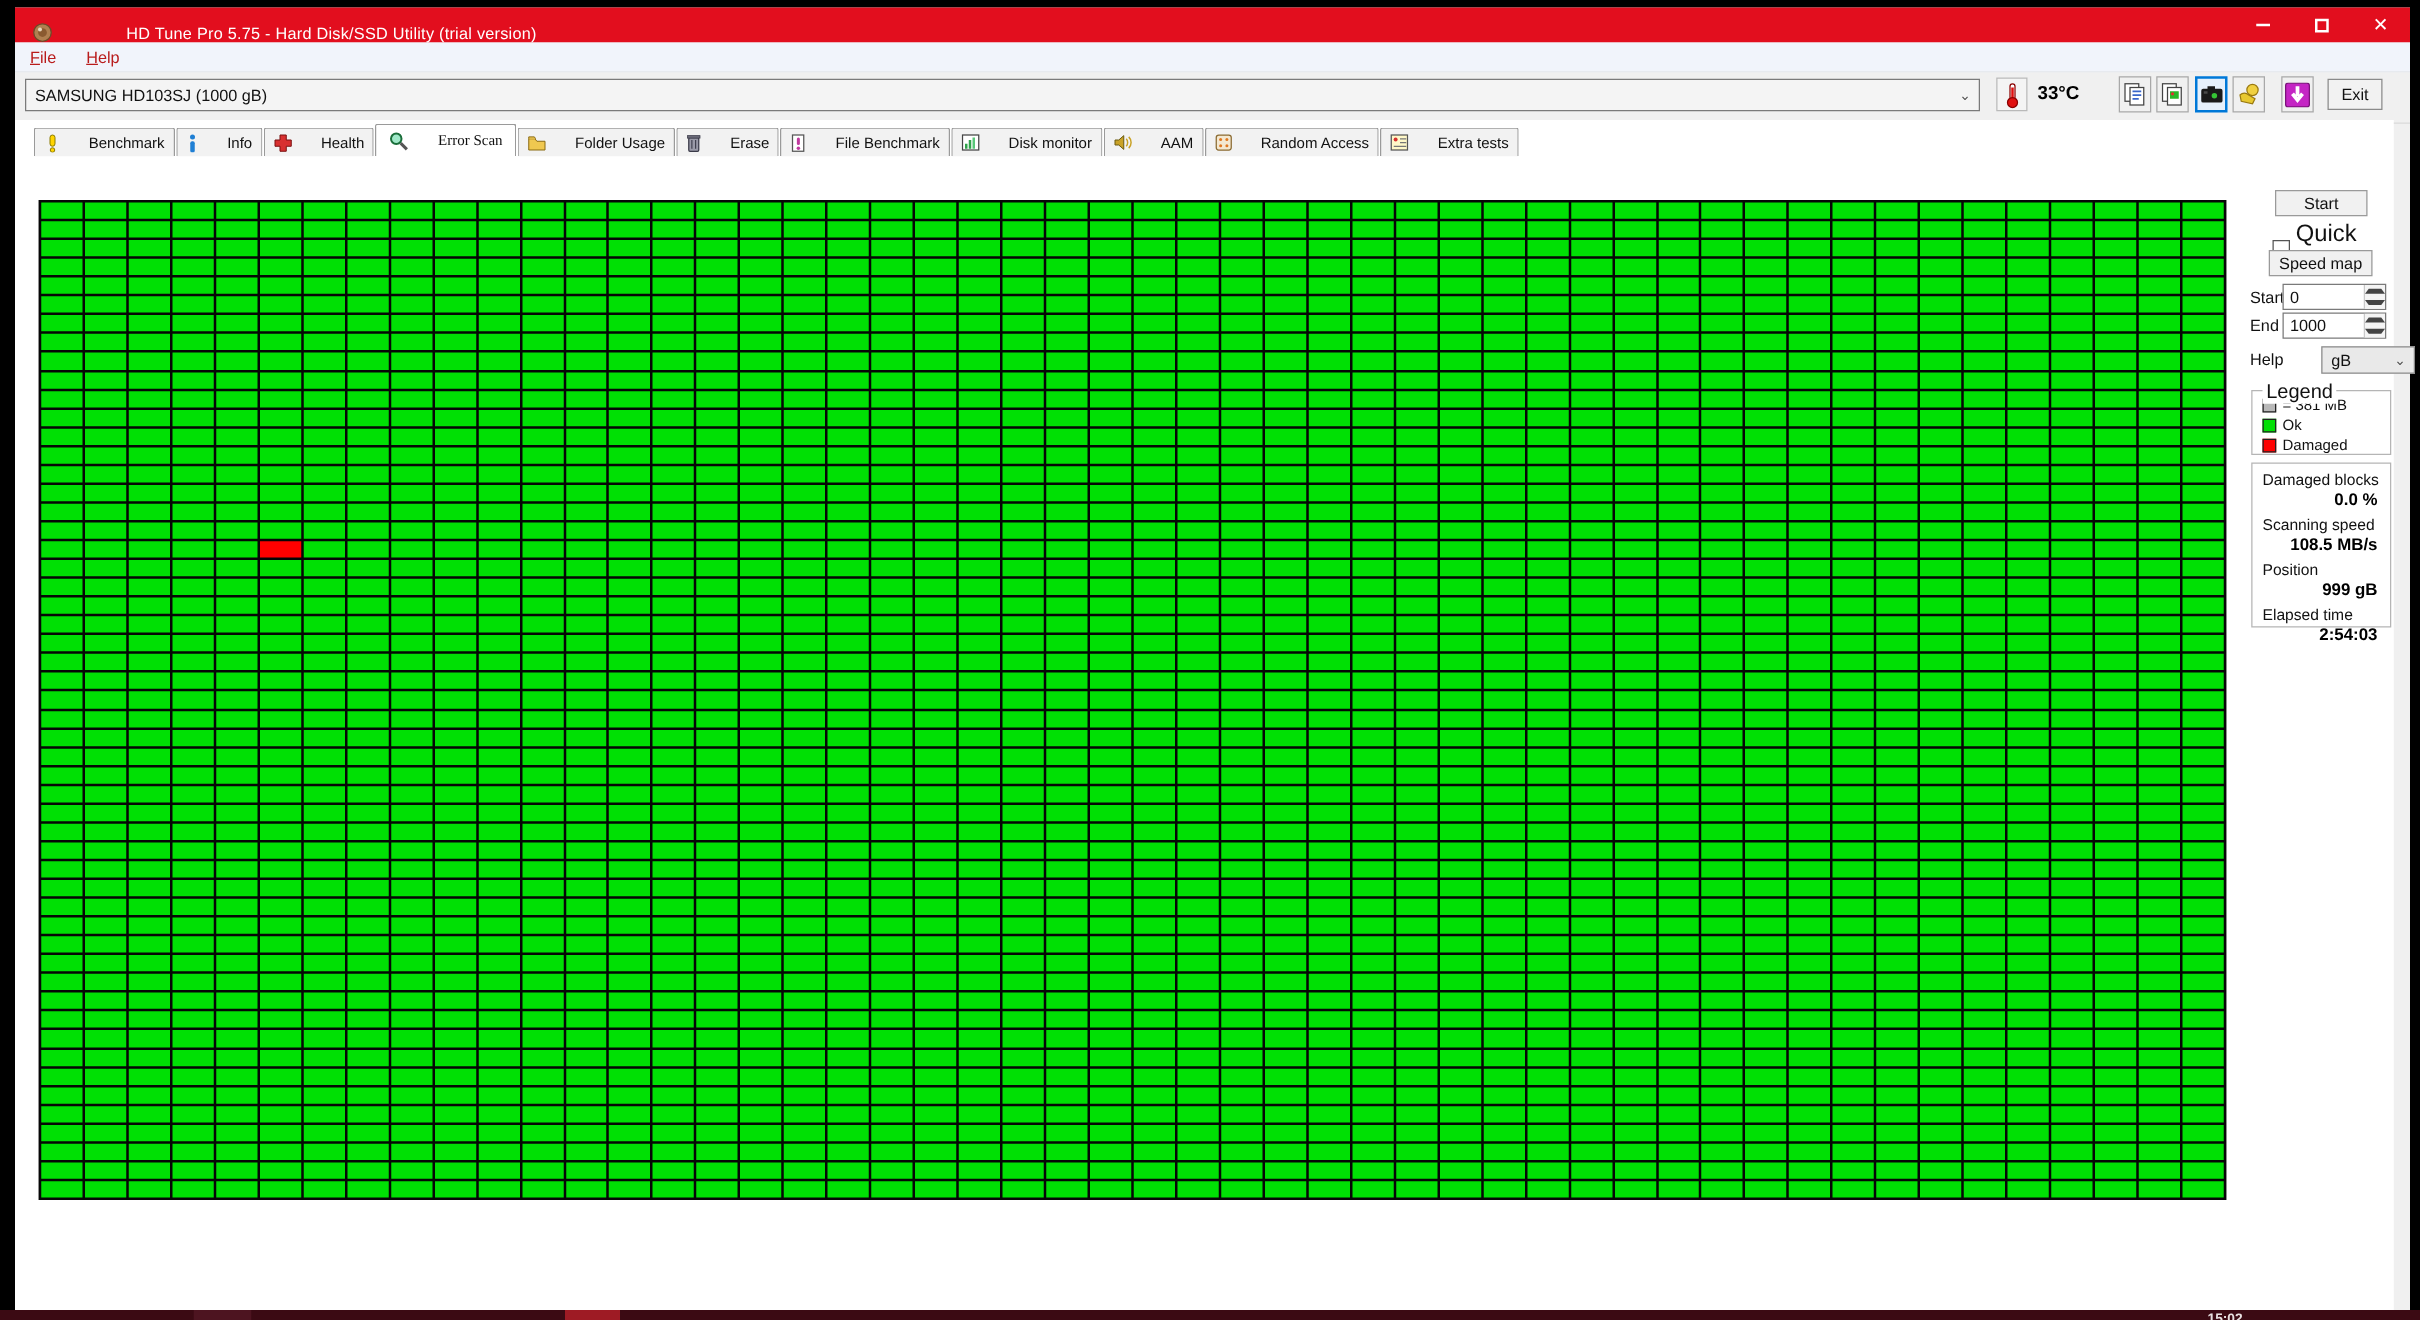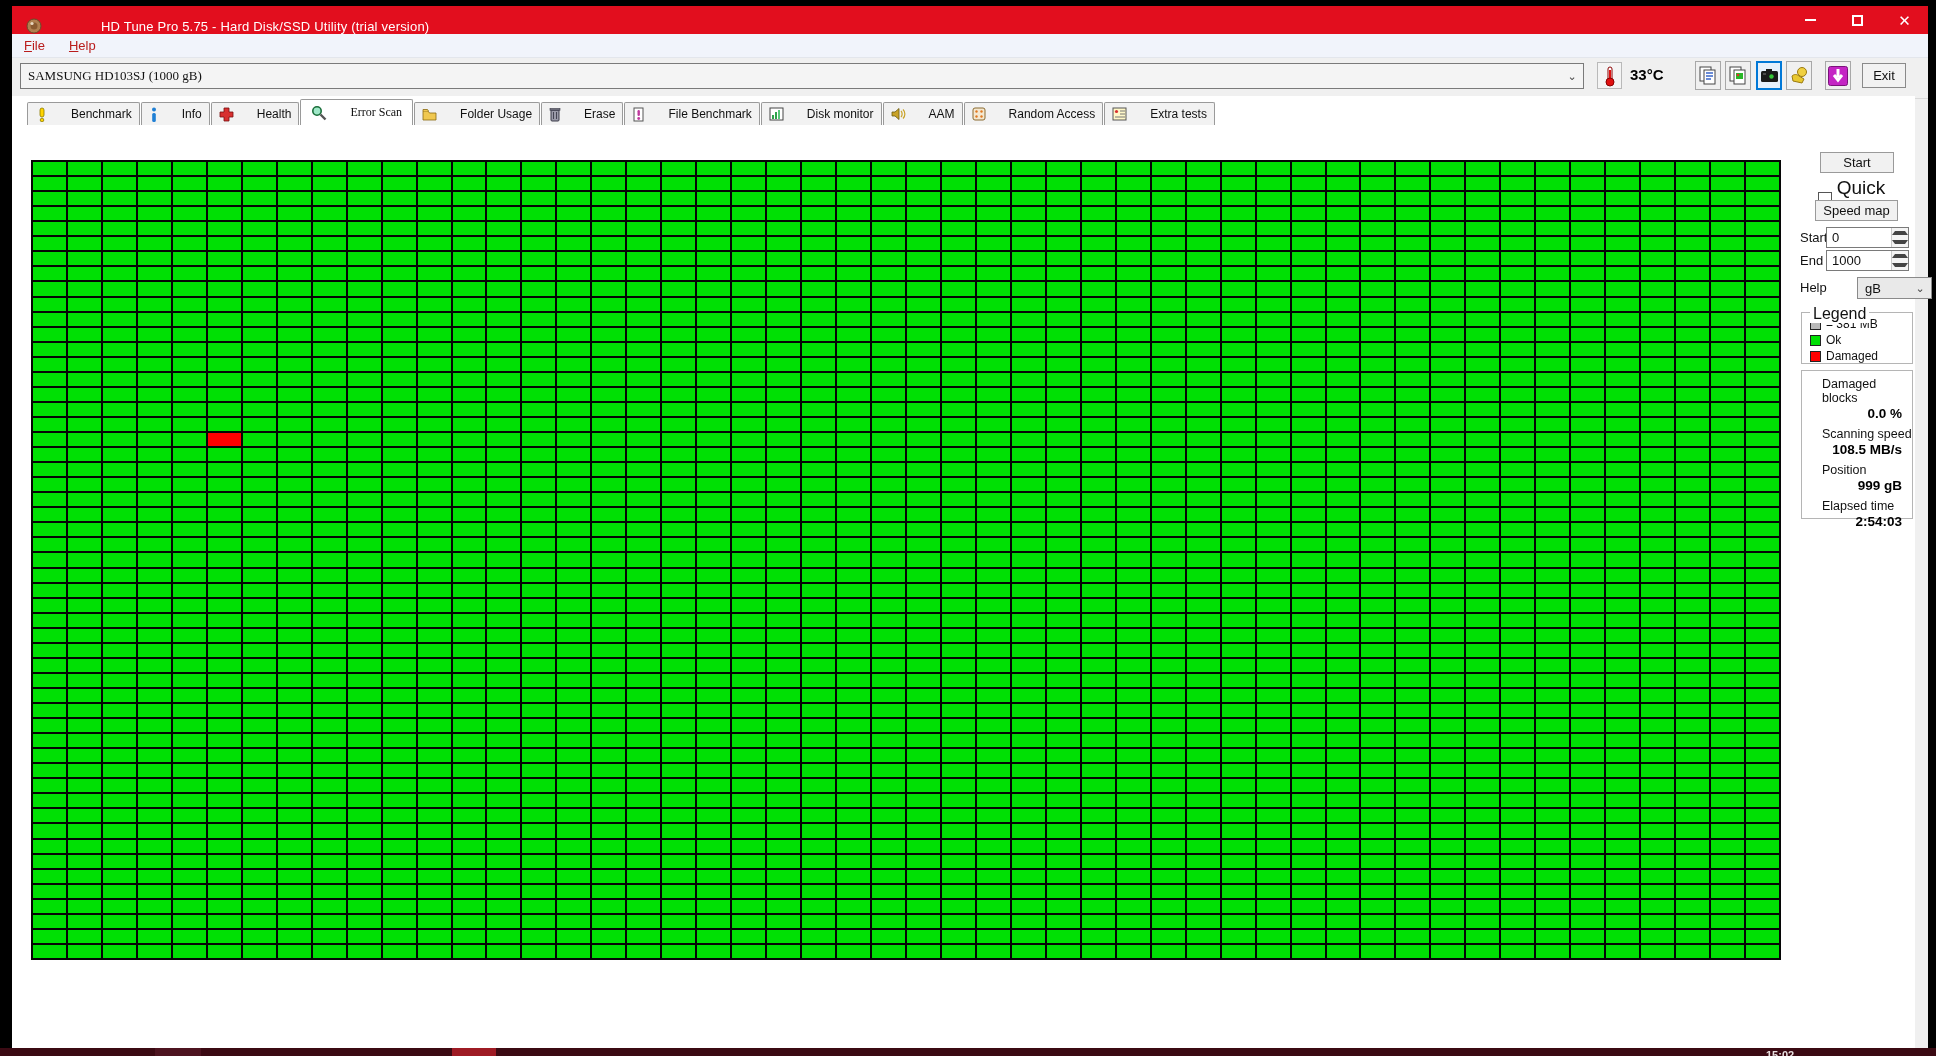--- a/index.html
+++ b/index.html
@@ -25,21 +25,21 @@
   .menubar { position:absolute; left:0; top:28px; width:100%; height:24px;
              background:#F1F4FB; display:flex; align-items:center; border-bottom:1px solid #E3E6EC; }
   .menu-item { font-size:13px; color:#b91c1c; padding:3px 12px; }
   .menu-item::first-letter { text-decoration:underline; }
 
   
   .toolbar { position:absolute; left:0; top:52px; width:100%; height:41px;
              background:#F0F0F0; border-bottom:1px solid #D9D9D9; }
   .drive-combo { position:absolute; left:8px; top:5px; width:1564px; height:26px;
                  background:#F4F4F4; border:1px solid #7A7A7A; display:flex; align-items:center; }
-  .drive-combo .val { font-size:13px; color:#111; margin-left:7px; flex:1;font-family:Liberation Serif, serif; }
+  .drive-combo .val { font-size:13px; color:#111; margin-left:7px; flex:1; }
   .combo-chevron { width:22px; color:#4A4A4A; font-size:11px; text-align:center; }
   .thermo-box { position:absolute; left:1585px; top:4px; width:25px; height:27px;
                 border:1px solid #B9B9B9; background:#F4F4F4;
                 display:flex; align-items:center; justify-content:center; }
   .temp-text { position:absolute; left:1618px; top:8px; font-size:15px; font-weight:bold; color:#000; }
   .tool-btn { position:absolute; top:3px; width:26px; height:29px; background:#F0F0F0;
               border:1px solid #A8A8A8; display:flex; align-items:center; justify-content:center; }
   .tool-btn.selected { border:2px solid #0078D7; background:#E6F0FB; }
   .exit-btn { position:absolute; left:1850px; top:5px; width:44px; height:25px;
               background:#F2F2F2; border:1px solid #8A8A8A; font-size:13px; color:#111;
@@ -2979,21 +2979,21 @@
     <div class="legend-row">
       <div class="legend-sq" style="background:#00E004;"></div>
       <span>Ok</span>
     </div>
     <div class="legend-row">
       <div class="legend-sq" style="background:#FF0000;"></div>
       <span>Damaged</span>
     </div>
   </div>
 
-  <div class="groupbox" style="left:1789px; top:364px; width:112px; height:149px;padding-left:12px;">
+  <div class="groupbox" style="left:1789px; top:364px; width:112px; height:132px;">
     <div class="stat-label">Damaged blocks</div>
     <div class="stat-value">0.0 %</div>
     <div class="stat-label">Scanning speed</div>
     <div class="stat-value">108.5 MB/s</div>
     <div class="stat-label">Position</div>
     <div class="stat-value">999 gB</div>
     <div class="stat-label">Elapsed time</div>
     <div class="stat-value">2:54:03</div>
   </div>
 

